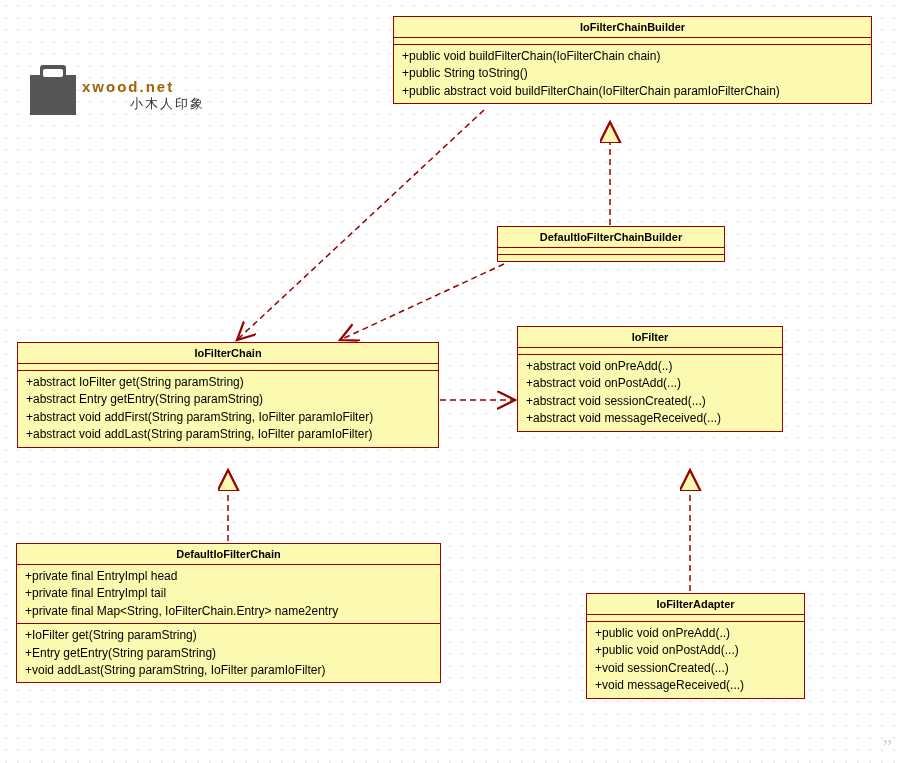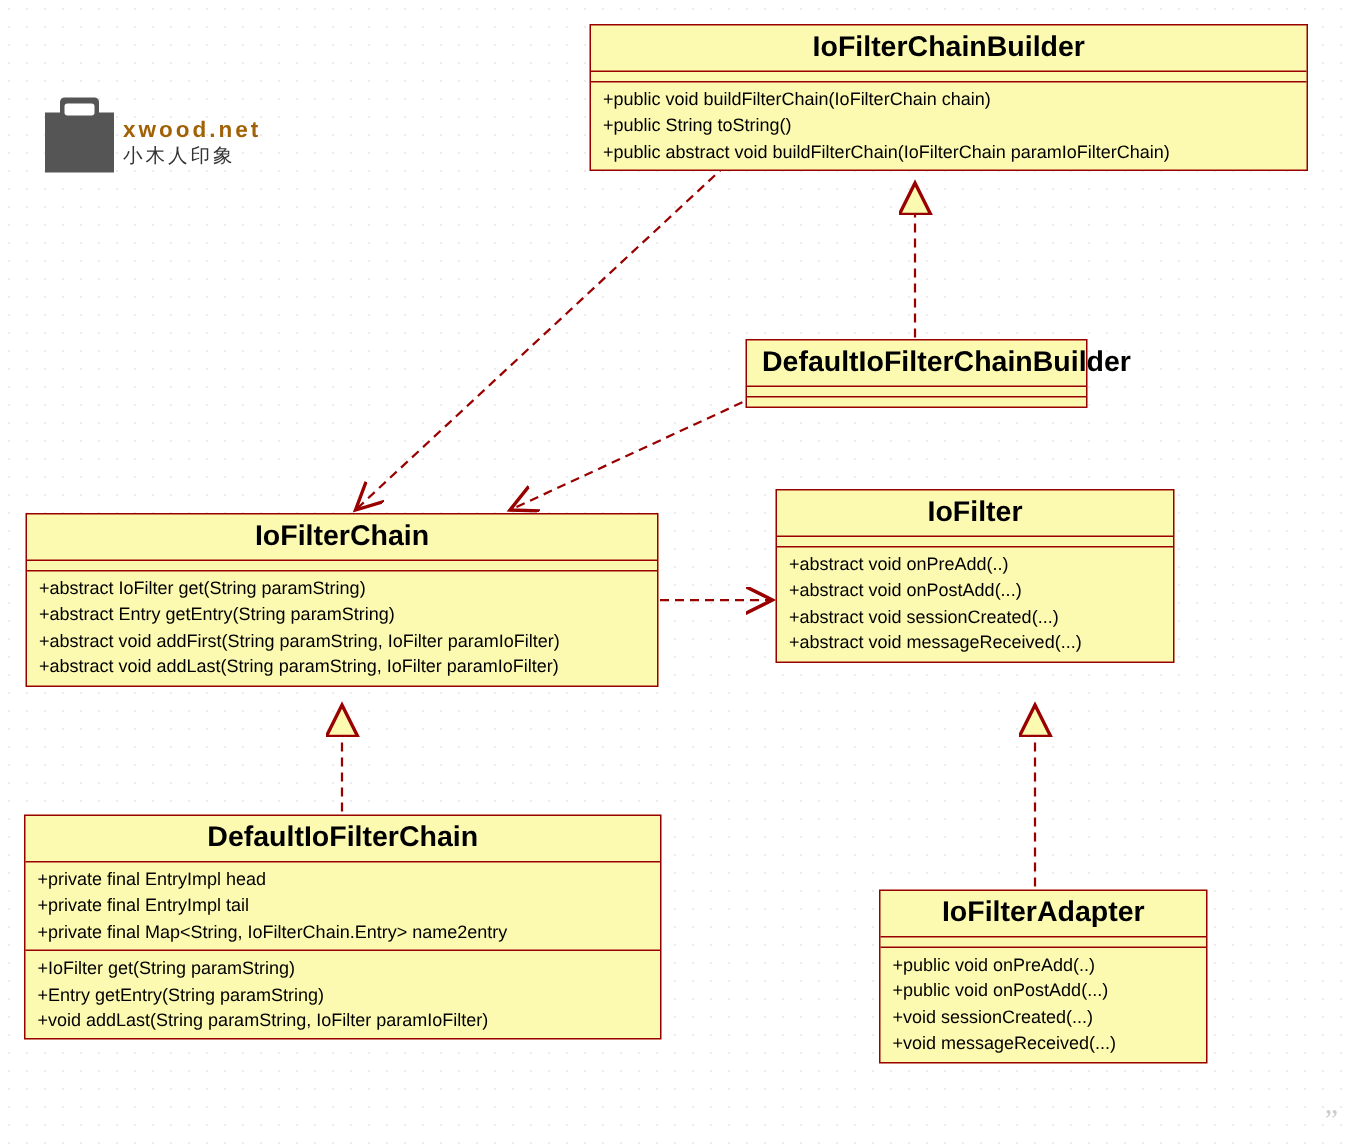--- a/index.html
+++ b/index.html
@@ -20,21 +20,21 @@
     z-index: 0;
   }
   .class-box {
     position: absolute;
     background: #fcfab0;
     border: 1.5px solid #900;
     z-index: 2;
   }
   .class-title {
     font-weight: bold;
-    font-size: 19px;
+    font-size: 11px;
     text-align: center;
     padding: 4px 10px;
     border-bottom: 1.5px solid #900;
   }
   .section {
     border-bottom: 1.5px solid #900;
     padding: 3px 8px;
     line-height: 1.45;
     min-height: 2px;
   }
@@ -72,21 +72,21 @@
   }
   .robot::after {
     content: "";
     position: absolute;
     left: 13px; top: -6px;
     width: 20px; height: 8px;
     background: #fff;
     border-radius: 2px;
   }
   .logo-text .line1 { font-weight: bold; letter-spacing: 2px; font-size: 15px; color: #a16207; }
-  .logo-text .line2 { font-size: 13px; color: #333; letter-spacing: 2px; }
+  .logo-text .line2 { font-size: 13px; color: #333; letter-spacing: 2px; margin-left: 48px; }
   .mark { position:absolute; bottom:4px; right:8px; font-size:20px; color:#ccc; font-family:Georgia,serif;}
 </style>
 </head>
 <body>
 
 <div class="logo">
   <div class="robot"></div>
   <div class="logo-text">
     <div class="line1">xwood.net</div>
     <div class="line2">小木人印象</div>

